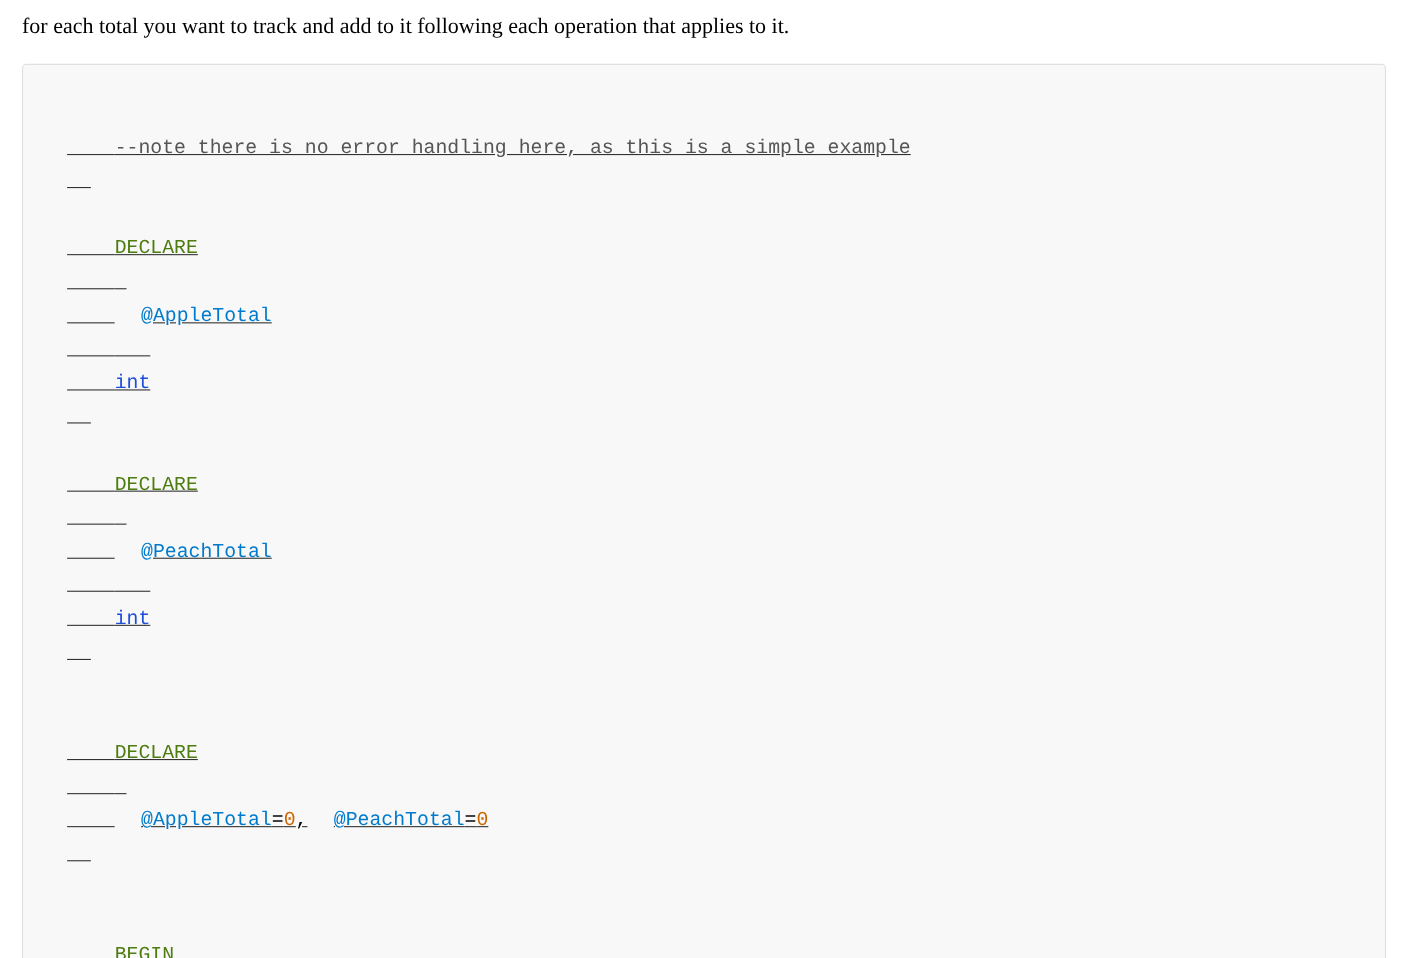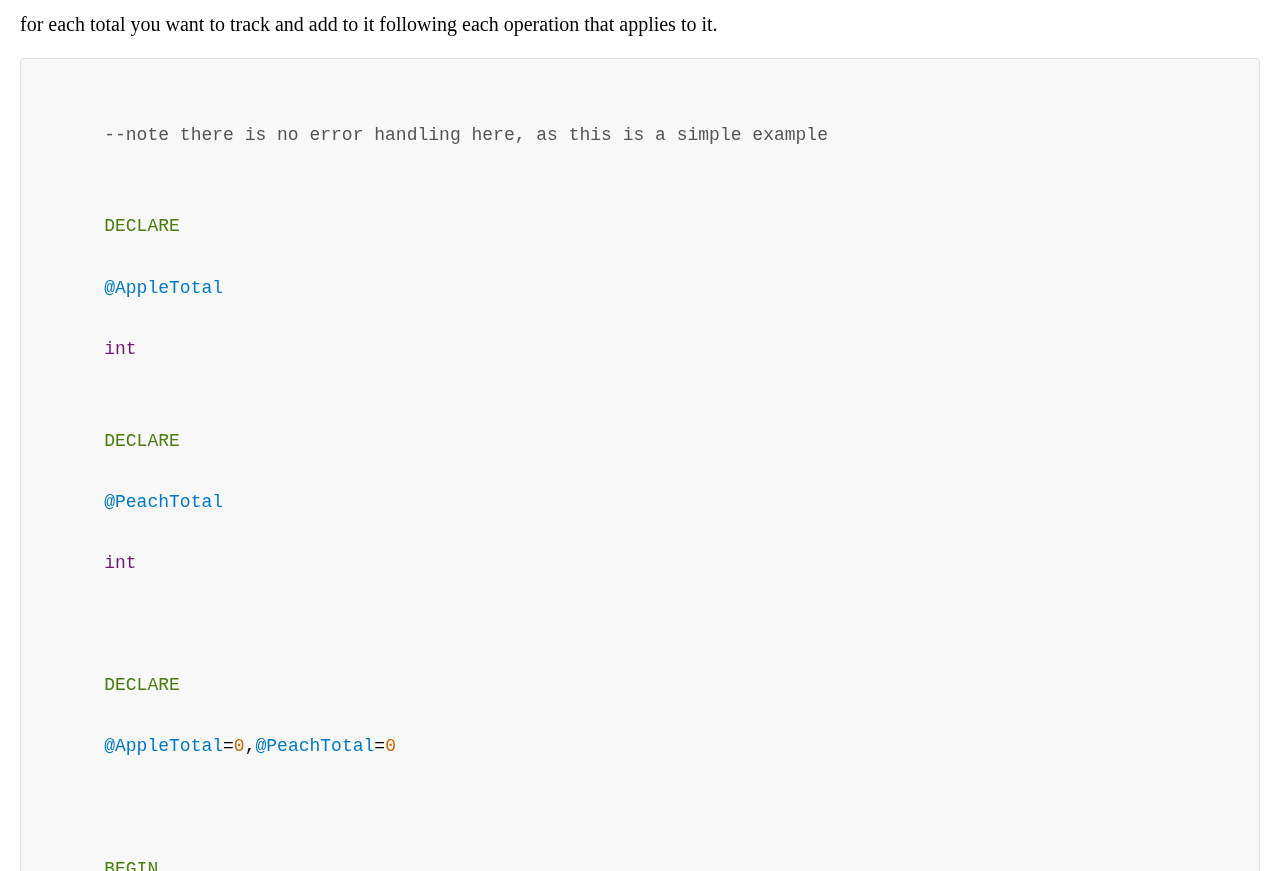--- a/index.html
+++ b/index.html
@@ -31,31 +31,32 @@
       border-radius: 4px;
       padding: 30px 40px;
       font-family: 'Courier New', Courier, monospace;
       font-size: 18px;
       line-height: 1.7;
     }
 
     .code-line {
       display: block;
       white-space: pre;
+      text-decoration: underline;
     }
 
     .code-line.empty {
       height: 1.7em;
     }
 
     
     .c-comment { color: #555555; }
     .c-keyword { color: #4d7c0f; }   
-    .c-var { color: #007acc; }       
-    .c-type { color: #701a75; }      
+    .c-var { color: #007acc; margin-left: 24px; }       
+    .c-type { color: #1d4ed8; }      
     .c-number { color: #cc6600; }    
     .c-plain { color: #000000; } 
   </style>
 </head>
 <body>
 
 <div>
   <p class="intro-text">for each total you want to track and add to it following each operation that applies to it.</p>
 </div>
 

